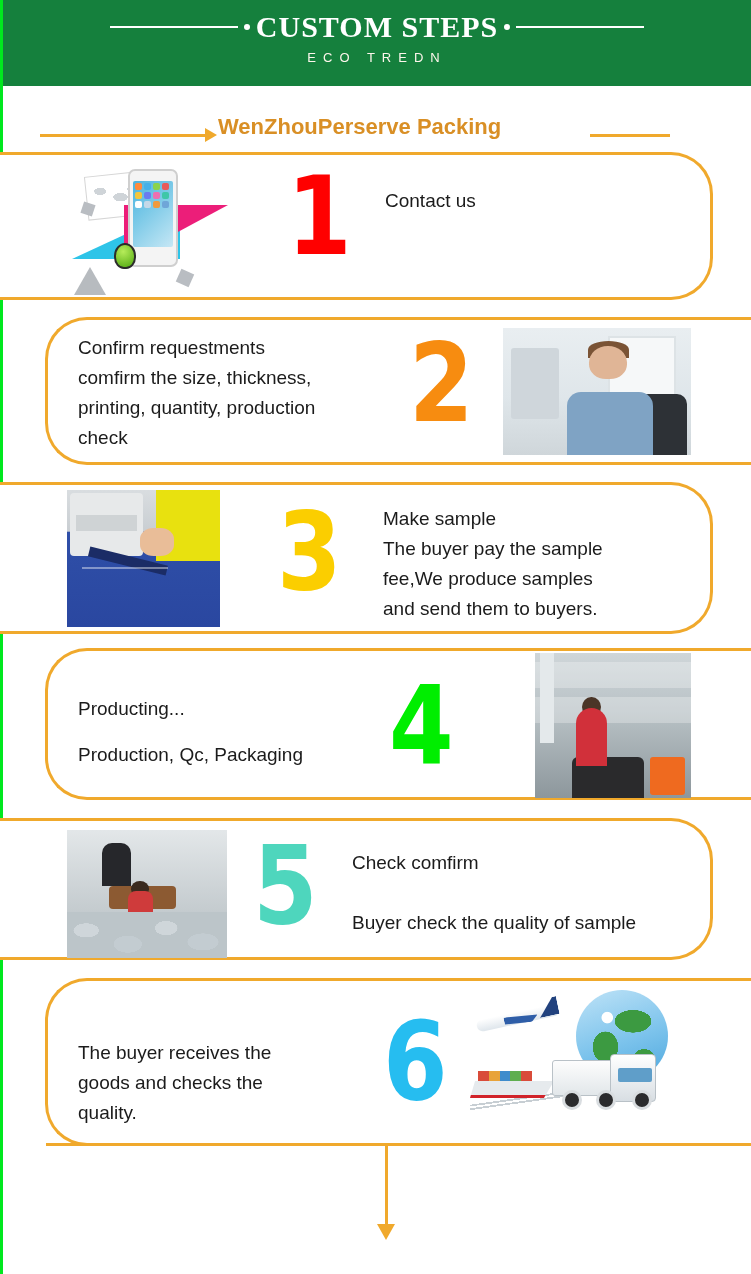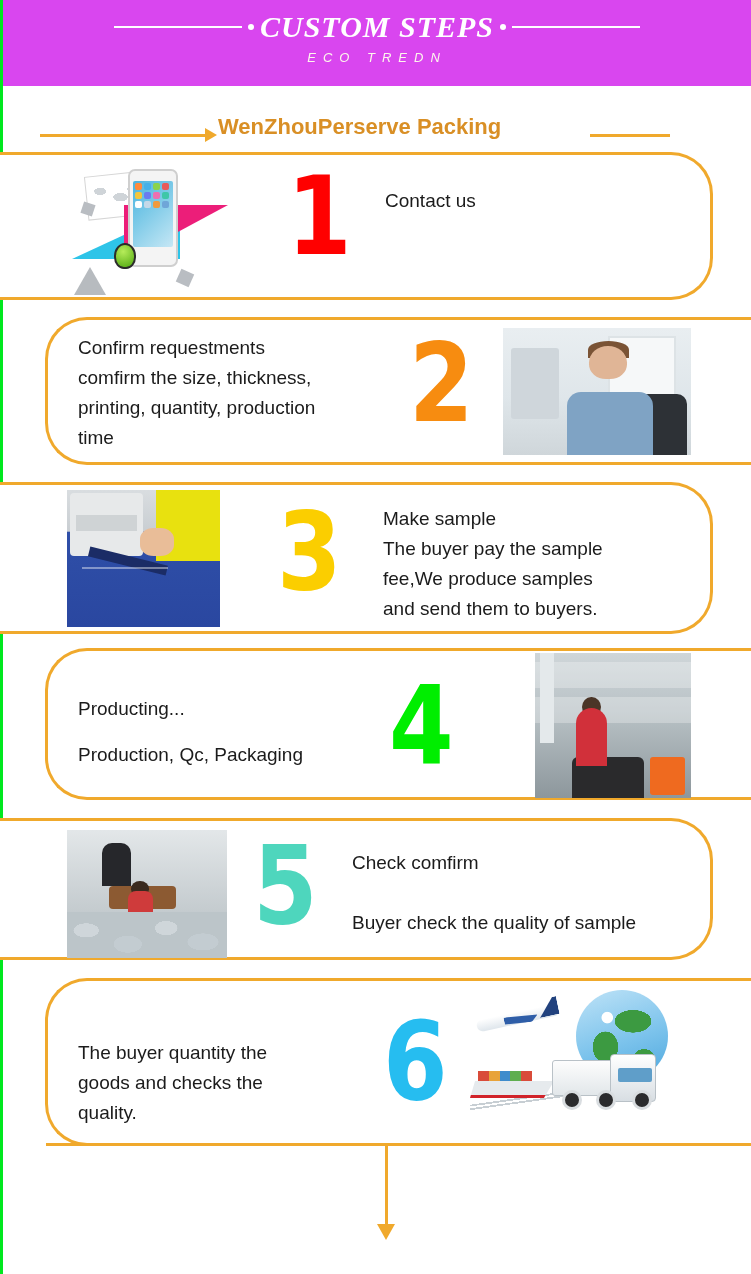--- a/index.html
+++ b/index.html
@@ -26,24 +26,23 @@
     height: 1274px;
     background: #00e81e;
   }
   
   .header {
     position: absolute;
     left: 3px;
     top: 0;
     width: 748px;
     height: 86px;
-    background: #d946ef;
+    background: #15803d;
     color: #ffffff;
     text-align: center;
-    font-style: italic;
   }
   .header-title-row {
     position: absolute;
     left: 0;
     top: 11px;
     width: 100%;
     display: flex;
     align-items: center;
     justify-content: center;
     gap: 0px;
@@ -610,21 +609,21 @@
           </div>
         </div>
       </div>
       <div class="ph1-mouse"></div>
     </div>
   </div>
   <div class="step-num" style="left:282px; top:163px; color:#ff0000;">1</div>
   <div class="step-text spaced" style="left:385px; top:178px; width:300px;"><span>Contact us</span><br></div>
 
   <div class="step open-right" style="left:45px; top:317px; width:726px; height:148px;"></div>
-  <div class="step-text" style="left:78px; top:333px; width:330px;"><span>Confirm requestments</span><br><span>comfirm the size, thickness,</span><br><span>printing, quantity, production</span><br><span>time</span></div>
+  <div class="step-text" style="left:78px; top:333px; width:330px;"><span>Confirm requestments</span><br><span>comfirm the size, thickness,</span><br><span>printing, quantity, production</span><br><span>check</span></div>
   <div class="step-num" style="left:404px; top:330px; color:#f78c10;">2</div>
   <div class="step-photo ph-office" style="left:503px; top:328px; width:188px; height:127px;">
     <div class="ph-inner">
       <div class="win"></div>
       <div class="monitor"></div>
       <div class="chair"></div>
       <div class="person-body"></div>
       <div class="person-hair"></div>
       <div class="person-head"></div>
     </div>
@@ -666,21 +665,21 @@
       <div class="w-dark"></div>
       <div class="w-head"></div>
       <div class="w-red"></div>
       <div class="pile"></div>
     </div>
   </div>
   <div class="step-num" style="left:248px; top:832px; color:#4ed6bd;">5</div>
   <div class="step-text" style="left:352px; top:848px; width:358px;"><span>Check comfirm</span><br><br><span>Buyer check the quality of sample</span><br></div>
 
   <div class="step open-right" style="left:45px; top:978px; width:726px; height:168px;"></div>
-  <div class="step-text" style="left:78px; top:1008px; width:300px;"><br><span>The buyer quantity the</span><br><span>goods and checks the</span><br><span>quality.</span></div>
+  <div class="step-text" style="left:78px; top:1008px; width:300px;"><br><span>The buyer receives the</span><br><span>goods and checks the</span><br><span>quality.</span></div>
   <div class="step-num" style="left:378px; top:1008px; color:#26bdf0;">6</div>
   <div class="step-photo ph-logi" style="left:470px; top:986px; width:200px; height:126px;">
     <div class="ph-inner">
       <div class="logi-globe"></div>
       <div class="logi-rail"></div>
       <div class="logi-ship">
         <div class="containers"></div>
         <div class="hull"></div>
       </div>
       <div class="logi-plane">

